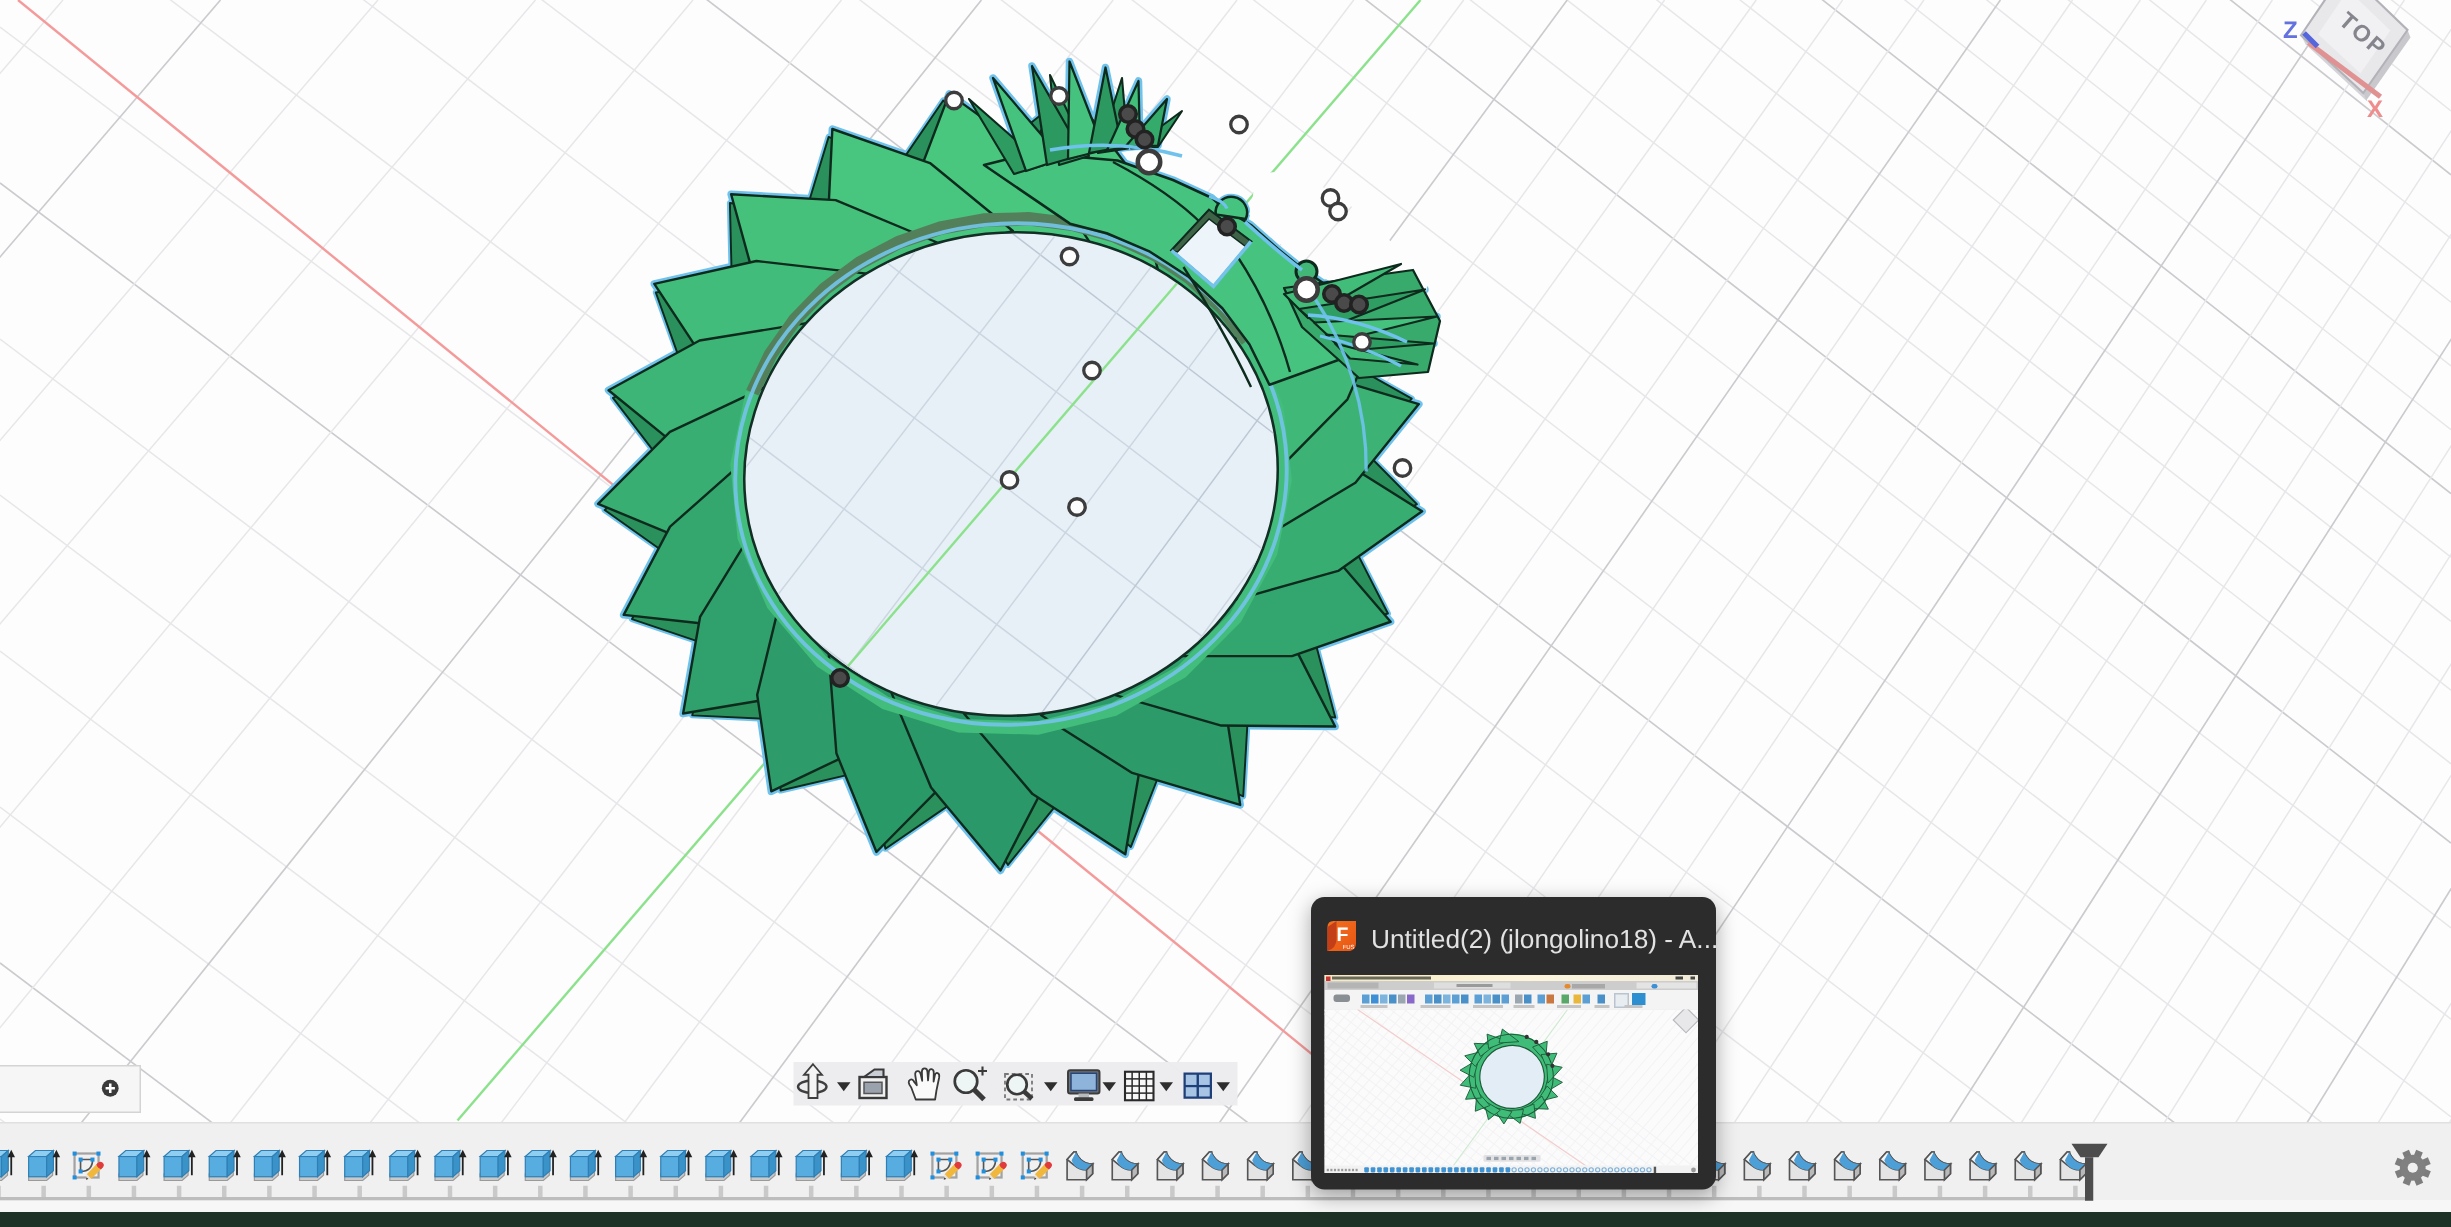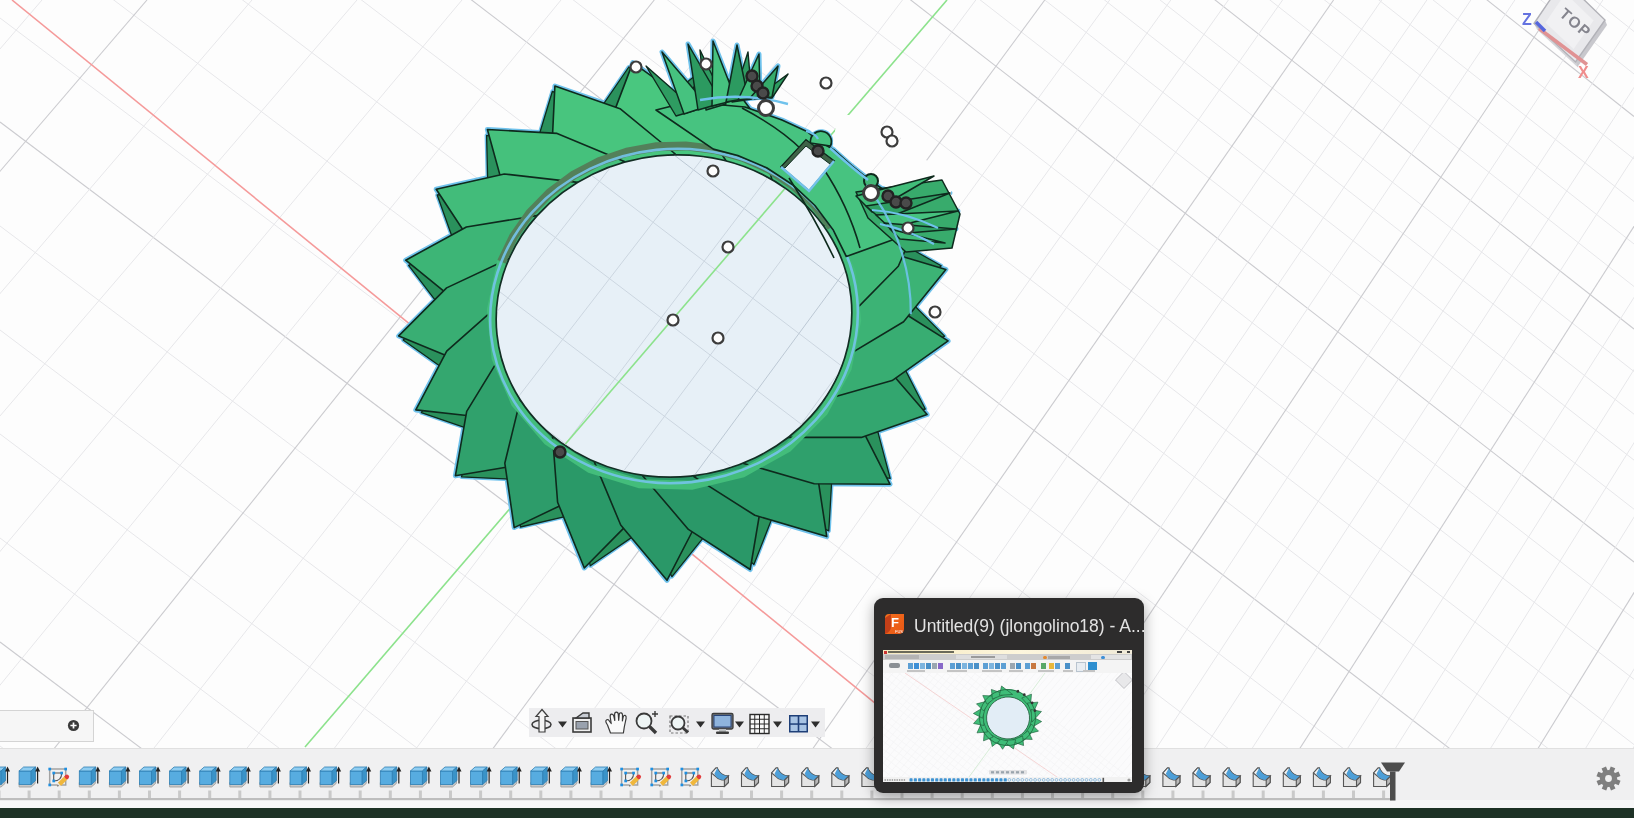--- a/index.html
+++ b/index.html
@@ -896,21 +896,21 @@
 <circle cx="1608.5" cy="778.0" r="3.4" fill="#f0f0f0"></circle>
 </g>
 </svg>
 <div style="position:absolute;left:874px;top:598px;width:270px;height:195px;background:#2d2c2c;border-radius:9px;box-shadow:0 4px 14px rgba(0,0,0,0.35)"></div>
 <svg style="position:absolute;left:883px;top:612px" width="23" height="24">
     <path d="M 2 22 L 2 6 Q 2 2 6 2 L 21 2 L 21 17 Q 21 21 17 22 Z" fill="url(#fusg)"></path>
     <path d="M 2 22 Q 8 20 8 14 L 8 2 L 2 6 Z" fill="#c33f18"></path>
     <text x="12" y="15" font-family="Liberation Sans" font-size="13" font-weight="bold" fill="#fff" text-anchor="middle">F</text>
     <text x="16" y="20.5" font-family="Liberation Sans" font-size="4" fill="#fff" text-anchor="middle">FUS</text>
   </svg>
-<div style="position:absolute;left:914px;top:616px;width:230px;height:26px;font-family:'Liberation Sans',sans-serif;font-size:17.5px;color:#e2e2e2;white-space:nowrap;overflow:hidden">Untitled(9) (jlongolino18) - A...</div>
+<div style="position:absolute;left:914px;top:616px;width:230px;height:26px;font-family:'Liberation Sans',sans-serif;font-size:17.5px;color:#e2e2e2;white-space:nowrap;overflow:hidden">Untitled(2) (jlongolino18) - A...</div>
 <div style="position:absolute;left:883px;top:650px;width:249px;height:132px;background:#fbfbfb;overflow:hidden">
     <div style="position:absolute;left:0;top:0;width:100%;height:4px;background:linear-gradient(90deg,#f5e9c0,#fdf6dd 55%,#f0ead8)"></div>
     <div style="position:absolute;left:0.5px;top:0.5px;width:3px;height:3px;background:#c33"></div>
     <div style="position:absolute;left:5px;top:1px;width:66px;height:2.4px;background:#6a6a5a"></div>
     <div style="position:absolute;left:234px;top:1.2px;width:5px;height:2px;background:#444"></div>
     <div style="position:absolute;left:244px;top:1.2px;width:3px;height:2px;background:#444"></div>
     <div style="position:absolute;left:0;top:4px;width:100%;height:5.5px;background:#cdcdcd"></div>
     <div style="position:absolute;left:2px;top:5px;width:34px;height:3.5px;background:#b4b4b4"></div>
     <div style="position:absolute;left:73px;top:4.5px;width:51px;height:4.5px;background:#dedede"></div>
     <div style="position:absolute;left:88px;top:5.8px;width:24px;height:2px;background:#9a9a9a"></div>

